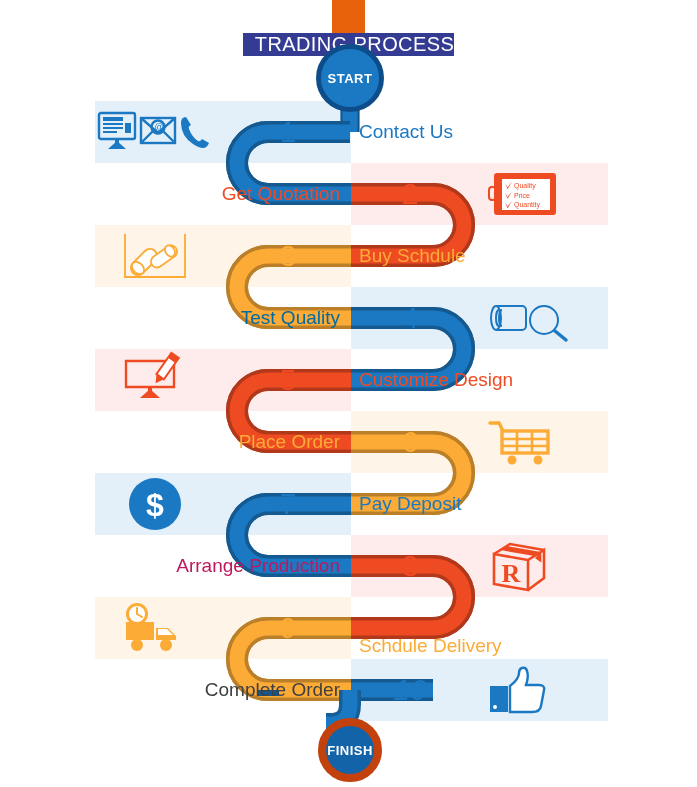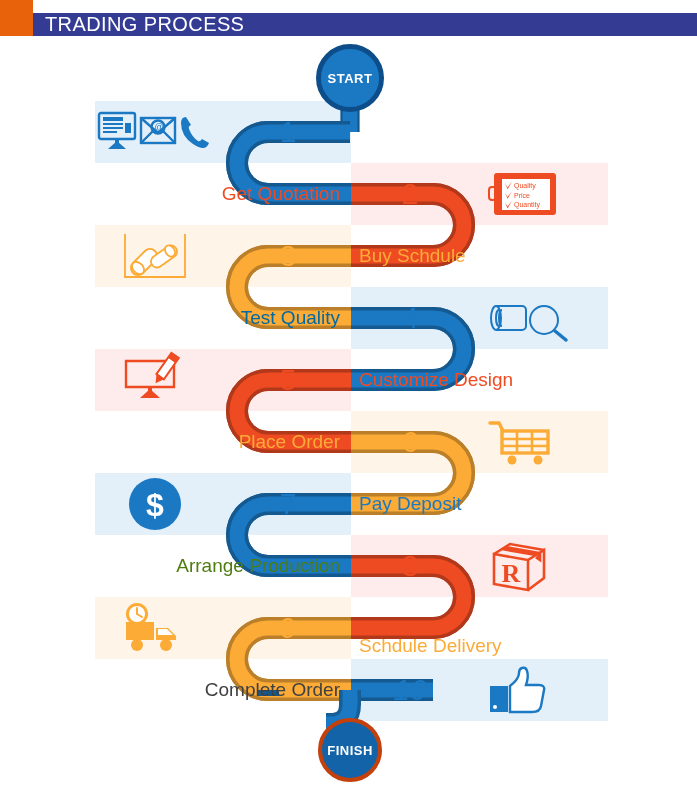--- a/index.html
+++ b/index.html
@@ -12,21 +12,21 @@
   #infographic {
     position: relative;
     width: 697px; height: 787px;
     background: #ffffff;
   }
 
   
   .header {
     position: absolute; left: 0; top: 0;
     width: 697px; height: 36px;
-    display: flex; align-items: flex-end;
+    display: flex; align-items: center; flex-direction: column;
   }
   .header-accent {
     width: 33px; height: 36px;
     background: #e8620c;
     flex: 0 0 33px;
   }
   .header-bar {
     flex: 1 1 auto;
     background: #333b93;
     display: flex; align-items: center;
@@ -114,21 +114,21 @@
   #start-bubble .inner {
     width: 100%; height: 100%;
     border-radius: 50%;
     background: #1b78c2;
     display: flex; align-items: center; justify-content: center;
   }
   #finish-bubble {
     left: 318px; top: 718px;
     width: 64px; height: 64px;
     background: #c2410c;
-    border: 4px solid #c2410c;
+    border: 8px solid #c2410c;
   }
   #finish-bubble .inner {
     width: 100%; height: 100%;
     border-radius: 50%;
     background: #1263a8;
     display: flex; align-items: center; justify-content: center;
   }
 
   svg { display: block; overflow: visible; }
 </style>
@@ -259,20 +259,21 @@
           <rect x="45" y="9" width="34" height="25"></rect>
           <path d="M45 9 L62 24 L79 9"></path>
           <path d="M45 34 L57 22 M79 34 L67 22"></path>
           <circle cx="62" cy="18" r="6.5"></circle>
         </g>
         <text x="58.4" y="21.4" font-family="'Liberation Sans',sans-serif" font-size="9" fill="#1b78c2">@</text>
         <path d="M90 8 q-5 0 -5 6 q0 13 12 21 q6 4 10 4 q4 0 6 -5 l-7 -4 q-2 3 -4 2 q-6 -4 -9 -12 q-1 -3 2 -4 Z" fill="#1b78c2"></path>
       </svg>
         </div>
         <div class="step-number num-left" style="color: rgb(27, 120, 194);">1</div>
+        <div class="step-label side-right" style="color: rgb(27, 120, 194);">Contact Us</div>
       </div>
       <div class="step-row" style="top: 163px;">
         <div class="step-icon icon-right">
           <svg width="80" height="48" viewBox="0 0 80 48">
         <rect x="6" y="3" width="62" height="42" rx="3" fill="#ef4b23"></rect>
         <rect x="14" y="9" width="48" height="31" fill="#ffffff"></rect>
         <rect x="1" y="17" width="7" height="13" rx="3" fill="none" stroke="#ef4b23" stroke-width="2"></rect>
         <g fill="#ef4b23" font-family="'Liberation Sans',sans-serif" font-size="7">
           <path d="M17 13 l2.6 4.4 L24 11.6 l-4.4 7.6 Z"></path>
           <text x="26" y="18">Quality</text>
@@ -368,21 +369,21 @@
           <path d="M6 14 L6 44 L40 50 L40 20 Z"></path>
           <path d="M40 20 L56 10 L56 38 L40 50"></path>
           <path d="M6 14 L22 4 L56 10"></path>
           <path d="M14 9 L48 15 M17 7 L51 13"></path>
           <path d="M52 14 l0 6 l-3 -2 Z"></path>
         </g>
         <text x="23" y="42" text-anchor="middle" font-family="'Liberation Serif',serif" font-size="26" font-weight="bold" fill="#ef4b23">R</text>
       </svg>
         </div>
         <div class="step-number num-right" style="color: rgb(239, 75, 35);">8</div>
-        <div class="step-label side-left" style="color: #4d7c0f;">Arrange Production</div>
+        <div class="step-label side-left" style="color: #be185d;">Arrange Production</div>
       </div>
       <div class="step-row" style="top: 597px;">
         <div class="step-icon icon-left">
           <svg width="74" height="52" viewBox="0 0 74 52">
         <g fill="#fbab36">
           <path d="M8 20 h28 v18 h-28 Z"></path>
           <path d="M38 26 h12 l8 8 v4 h-20 Z"></path>
         </g>
         <path d="M40 27 h9 l6 6 h-15 Z" fill="#ffffff"></path>
         <circle cx="19" cy="12" r="11" fill="#fbab36"></circle>

